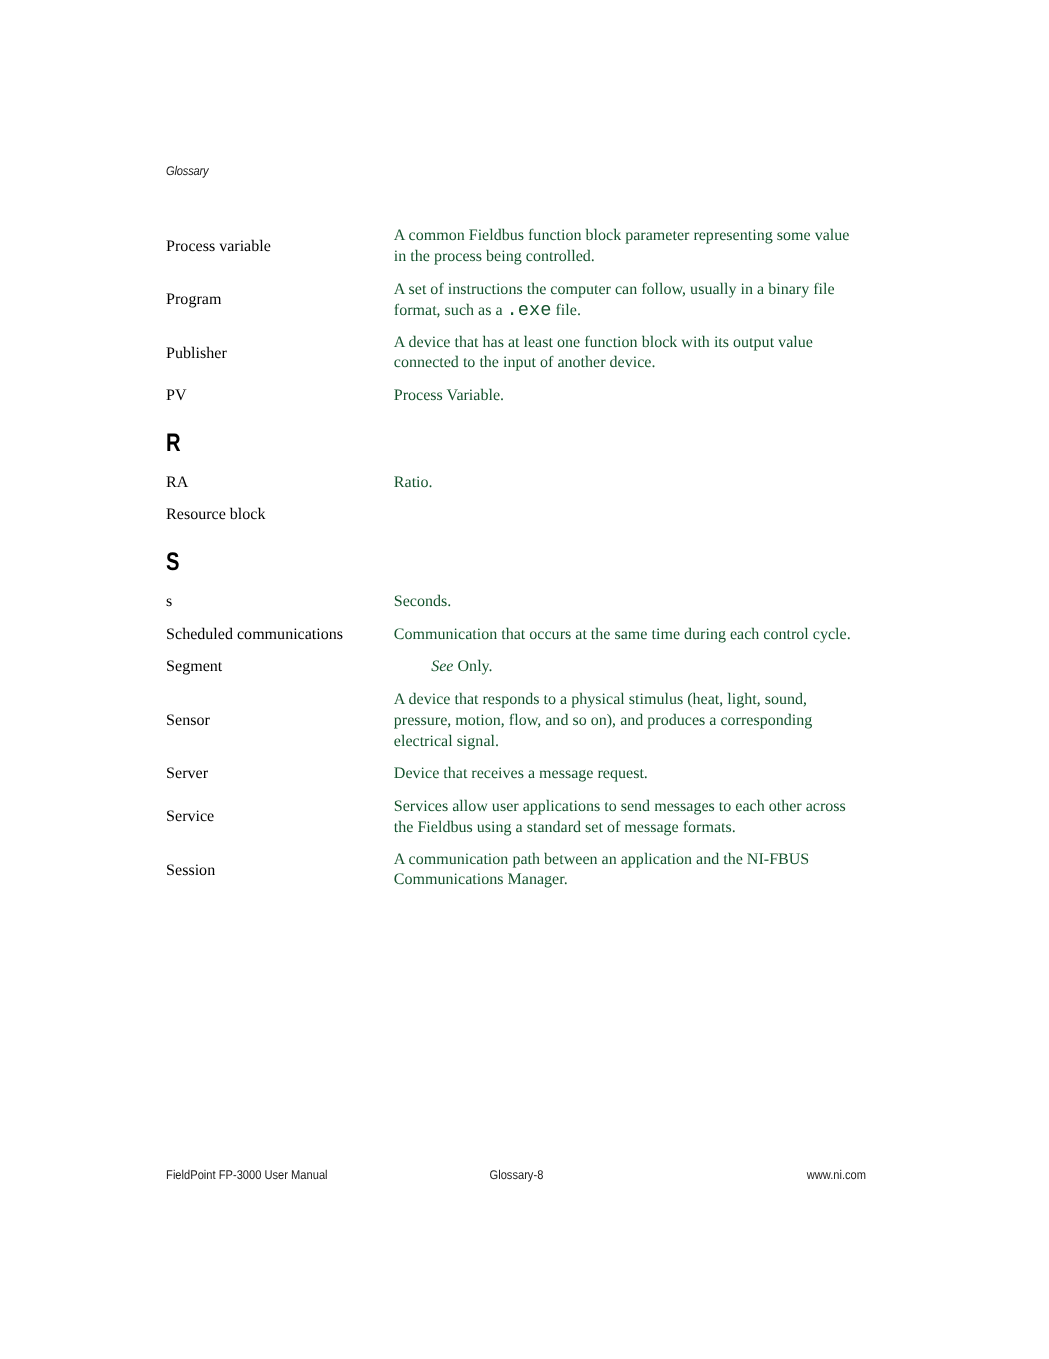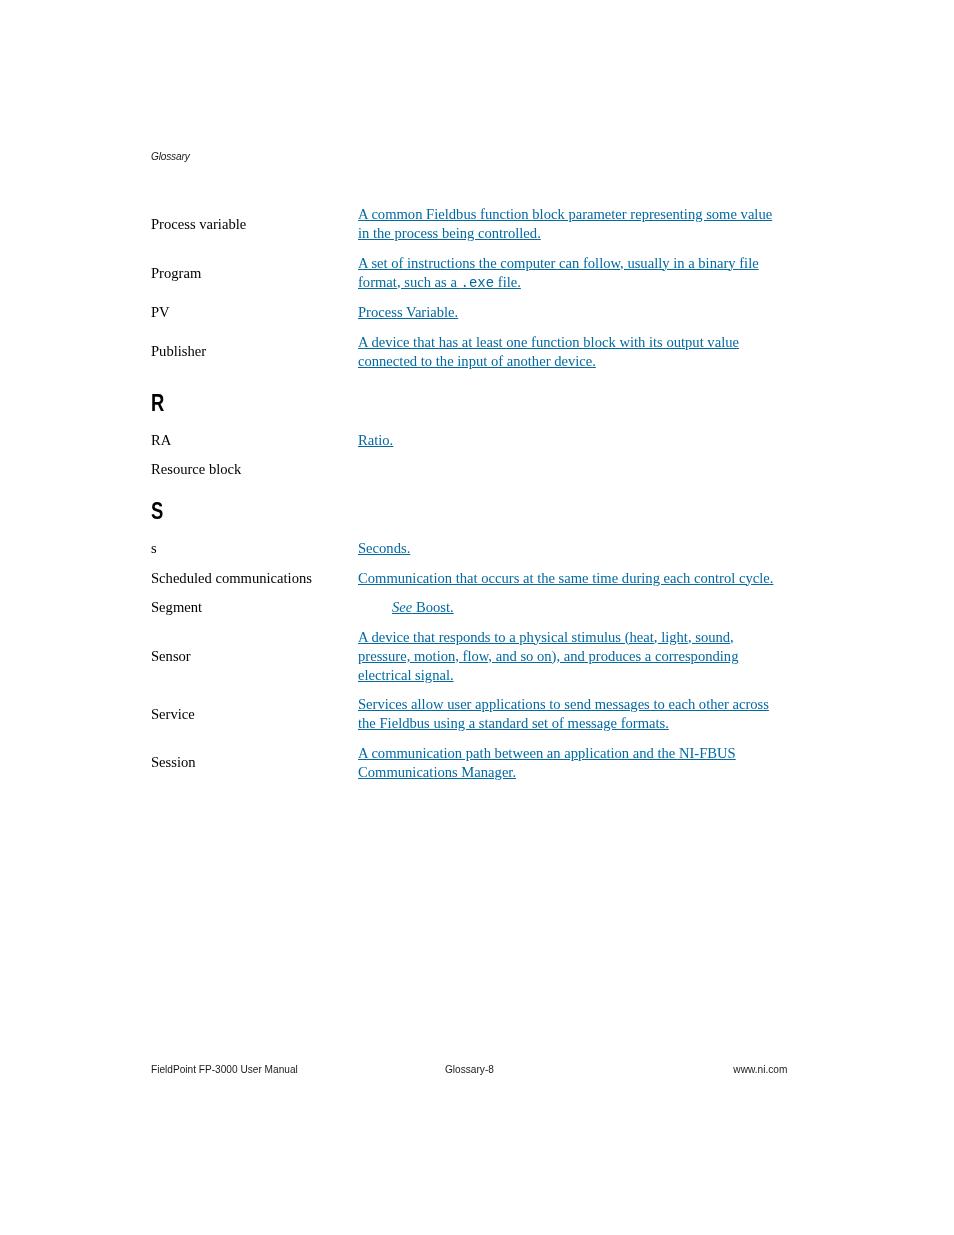--- a/index.html
+++ b/index.html
@@ -57,27 +57,26 @@
     width: 207px;
     font-size: 14.6px;
     line-height: 19px;
     color: #000;
   }
 
   .entry .def {
     flex: 1 1 auto;
     font-size: 14.6px;
     line-height: 19px;
-    color: #0369a1;
-    text-decoration: underline;
+    color: #14532d;
   }
 
   .def .mono {
     font-family: "Liberation Mono", "DejaVu Sans Mono", monospace;
-    font-size: 14px;
+    font-size: 17px;
   }
 
   .def .ital {
     font-style: italic;
     margin-left: 34px;
   }
 
   
   .section-letter {
     font-family: "Liberation Sans", "DejaVu Sans", sans-serif;
@@ -126,29 +125,29 @@
       <div class="term">Process variable</div>
       <div class="def">A common Fieldbus function block parameter representing some value in the process being controlled.</div>
     </div>
 
     <div class="entry">
       <div class="term">Program</div>
       <div class="def"><span>A set of instructions the computer can follow, usually in a binary file format, such as a </span><span class="mono">.exe</span><span> file.</span></div>
     </div>
 
     <div class="entry">
+      <div class="term">Publisher</div>
+      <div class="def">A device that has at least one function block with its output value connected to the input of another device.</div>
+    </div>
+
+    <div class="entry">
       <div class="term">PV</div>
       <div class="def">Process Variable.</div>
     </div>
 
-    <div class="entry">
-      <div class="term">Publisher</div>
-      <div class="def">A device that has at least one function block with its output value connected to the input of another device.</div>
-    </div>
-
     <div class="section-letter">R</div>
 
     <div class="entry">
       <div class="term">RA</div>
       <div class="def">Ratio.</div>
     </div>
 
 
 
     <div class="entry">
@@ -162,28 +161,32 @@
       <div class="def">Seconds.</div>
     </div>
 
     <div class="entry">
       <div class="term">Scheduled communications</div>
       <div class="def">Communication that occurs at the same time during each control cycle.</div>
     </div>
 
     <div class="entry">
       <div class="term">Segment</div>
-      <div class="def"><span class="ital">See</span><span> Boost.</span></div>
+      <div class="def"><span class="ital">See</span><span> Only.</span></div>
     </div>
 
     <div class="entry">
       <div class="term">Sensor</div>
       <div class="def">A device that responds to a physical stimulus (heat, light, sound, pressure, motion, flow, and so on), and produces a corresponding electrical signal.</div>
     </div>
 
+    <div class="entry">
+      <div class="term">Server</div>
+      <div class="def">Device that receives a message request.</div>
+    </div>
 
     <div class="entry">
       <div class="term">Service</div>
       <div class="def">Services allow user applications to send messages to each other across the Fieldbus using a standard set of message formats.</div>
     </div>
 
     <div class="entry">
       <div class="term">Session</div>
       <div class="def">A communication path between an application and the NI-FBUS Communications Manager.</div>
     </div>

